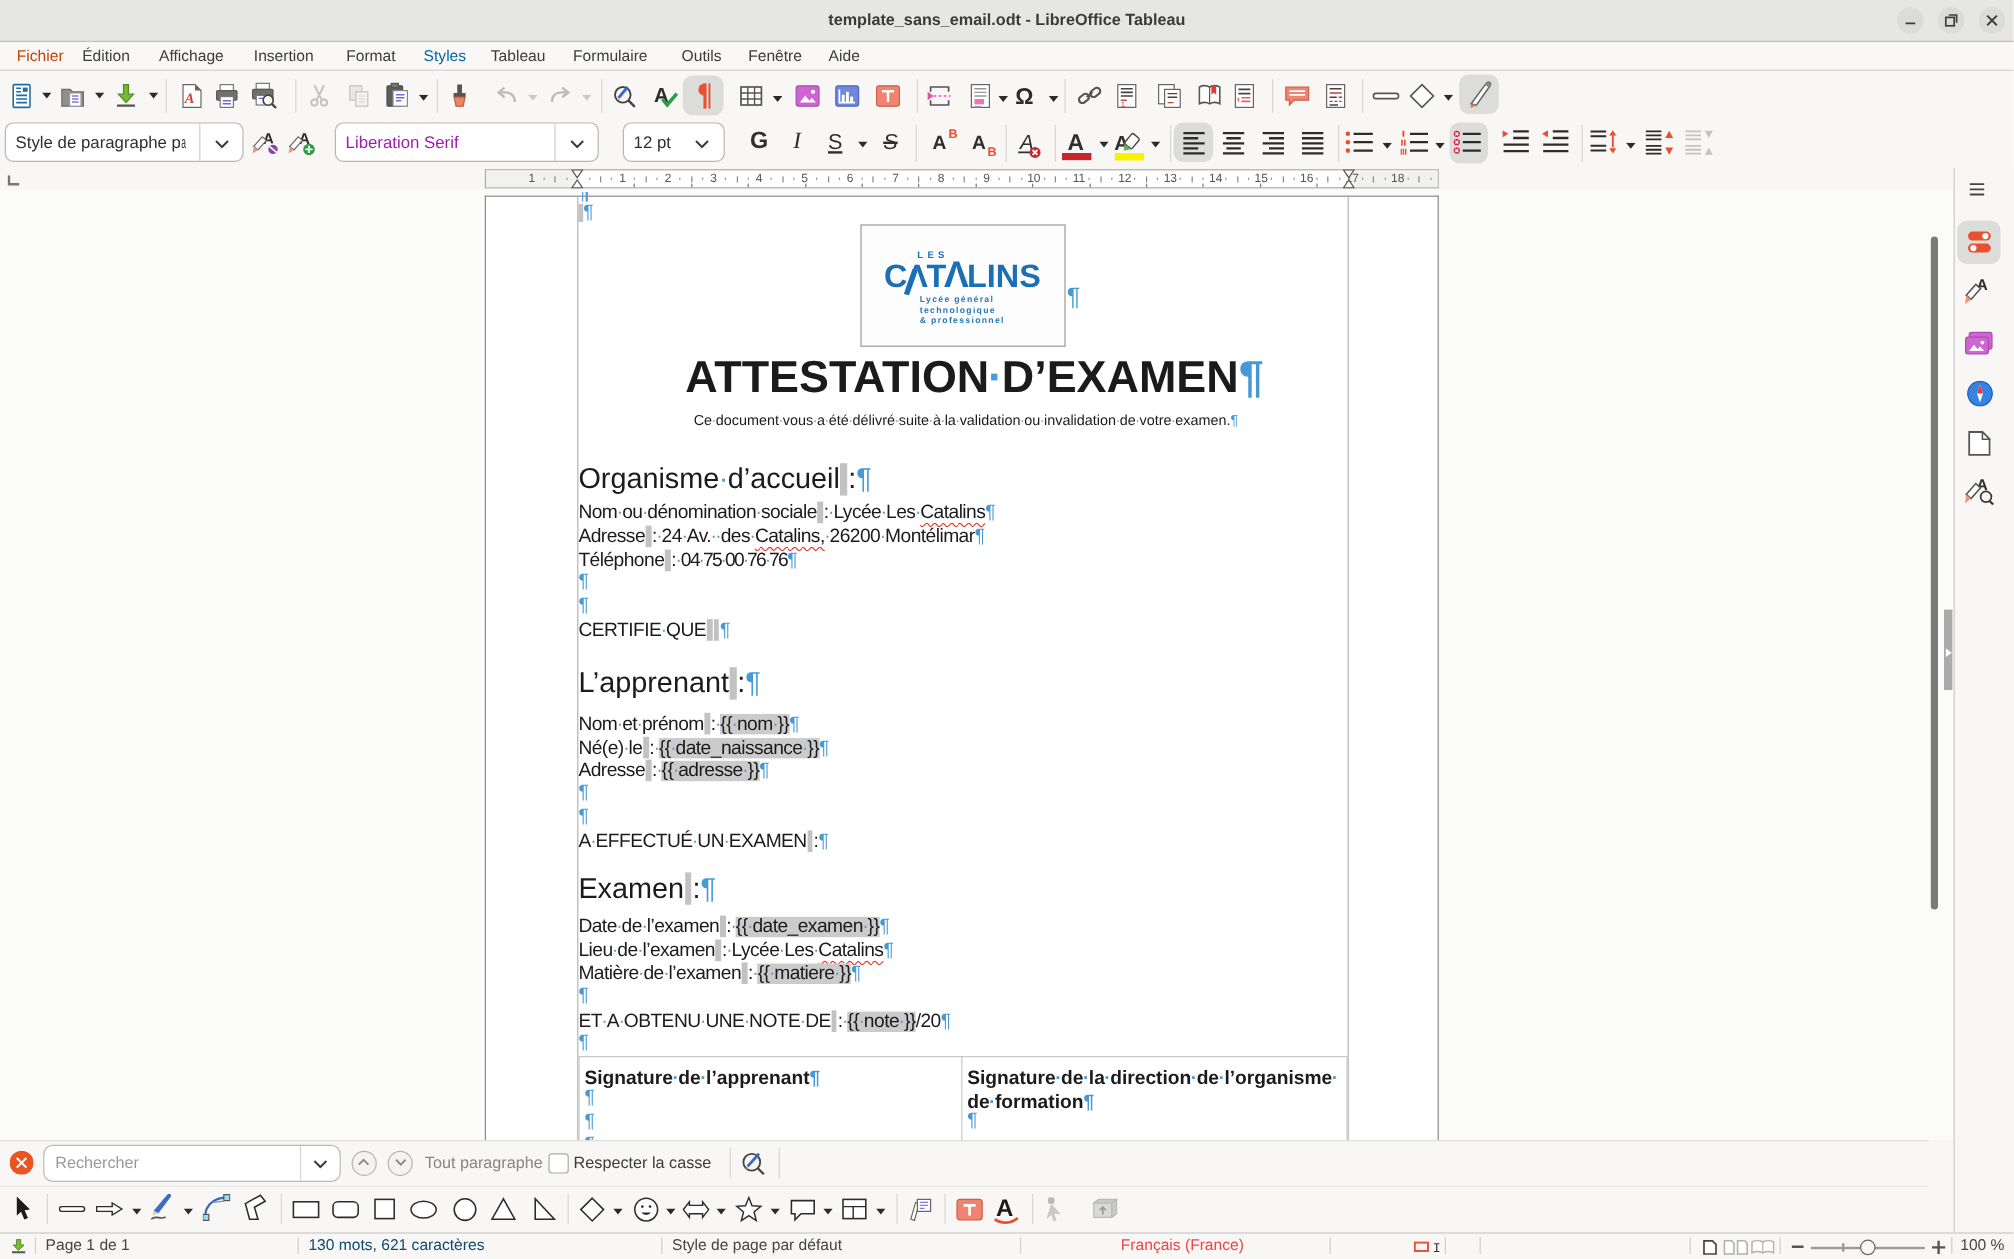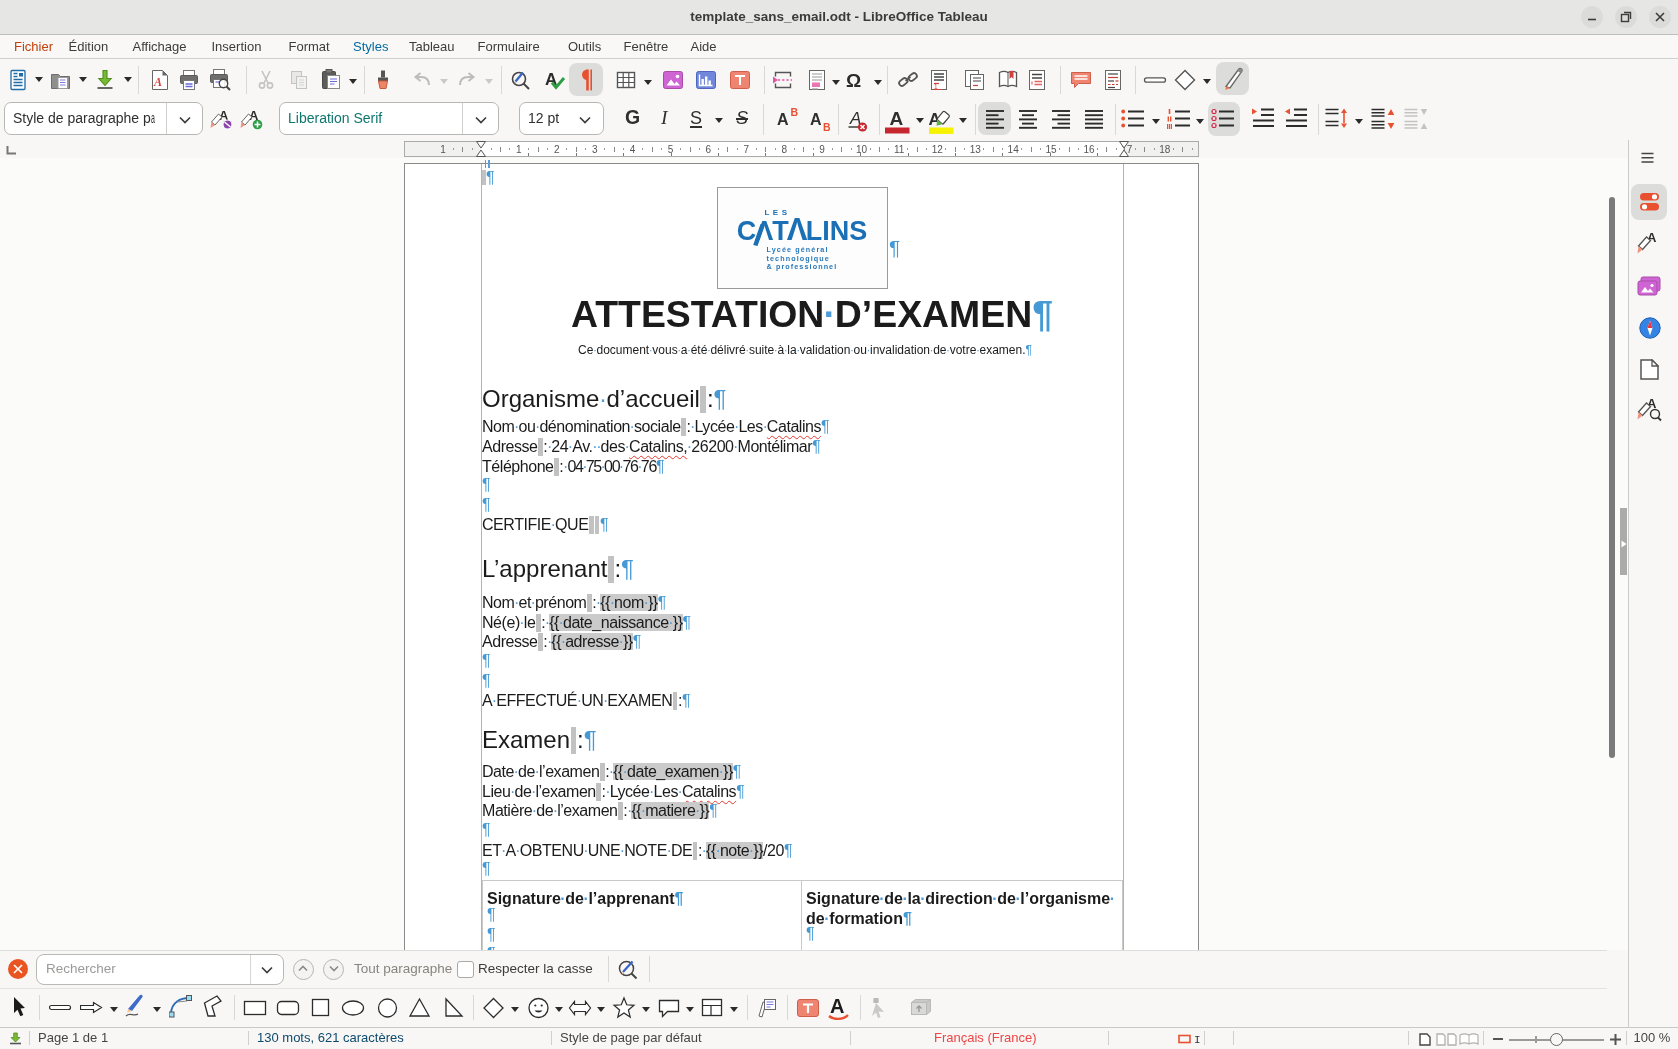--- a/index.html
+++ b/index.html
@@ -260,21 +260,21 @@
     <circle cx="18.5" cy="17.5" r="4.5" fill="none" stroke="#fff" stroke-width="1.1"></circle>
   </svg>
 <svg class="abs" style="left:239px;top:107px" width="26" height="24" viewBox="0 0 26 24">
     <text x="10" y="13" font-size="13" font-weight="bold" fill="#2b2b2b">A</text>
     <path d="M2.5 15l7-8 3.5 3-7 8z" fill="#fff" stroke="#666"></path>
     <path d="M2.5 15l3.5 3-4.5 3z" fill="#f0937c"></path>
     <circle cx="18.5" cy="17.5" r="4.8" fill="#2d9e46"></circle>
     <path d="M18.5 14.5v6M15.5 17.5h6" stroke="#fff" stroke-width="1.5"></path>
   </svg>
 <div style="background:#fff;border:1px solid #b7b7b5;border-radius:7px;position:absolute;height:33px;top:101.5px;left:279px;width:220px"></div>
-<div class="abs" style="left:288px;top:101.5px;height:33px;line-height:32px;font-size:14px;color:#0f766e">Liberation Serif</div>
+<div class="abs" style="left:288px;top:101.5px;height:33px;line-height:32px;font-size:14px;color:#a21caf">Liberation Serif</div>
 <div class="abs" style="left:462px;top:102.5px;width:1px;height:31px;background:#cfcfcd"></div>
 <svg class="abs" style="left:474.5px;top:116px" width="12" height="8" viewBox="0 0 12 8">
     <path d="M1 1.5l5 5 5-5" fill="none" stroke="#3c3c3c" stroke-width="1.7"></path>
   </svg>
 <div style="background:#fff;border:1px solid #b7b7b5;border-radius:7px;position:absolute;height:33px;top:101.5px;left:519px;width:85px"></div>
 <div class="abs" style="left:528px;top:101.5px;height:33px;line-height:32px;font-size:14px;color:#2f2f2f">12 pt</div>
 <svg class="abs" style="left:578.5px;top:116px" width="12" height="8" viewBox="0 0 12 8">
     <path d="M1 1.5l5 5 5-5" fill="none" stroke="#3c3c3c" stroke-width="1.7"></path>
   </svg>
 <div class="abs" style="left:625px;top:108px;font-size:19.5px;font-weight:bold;color:#2f2f2f;line-height:1">G</div>

